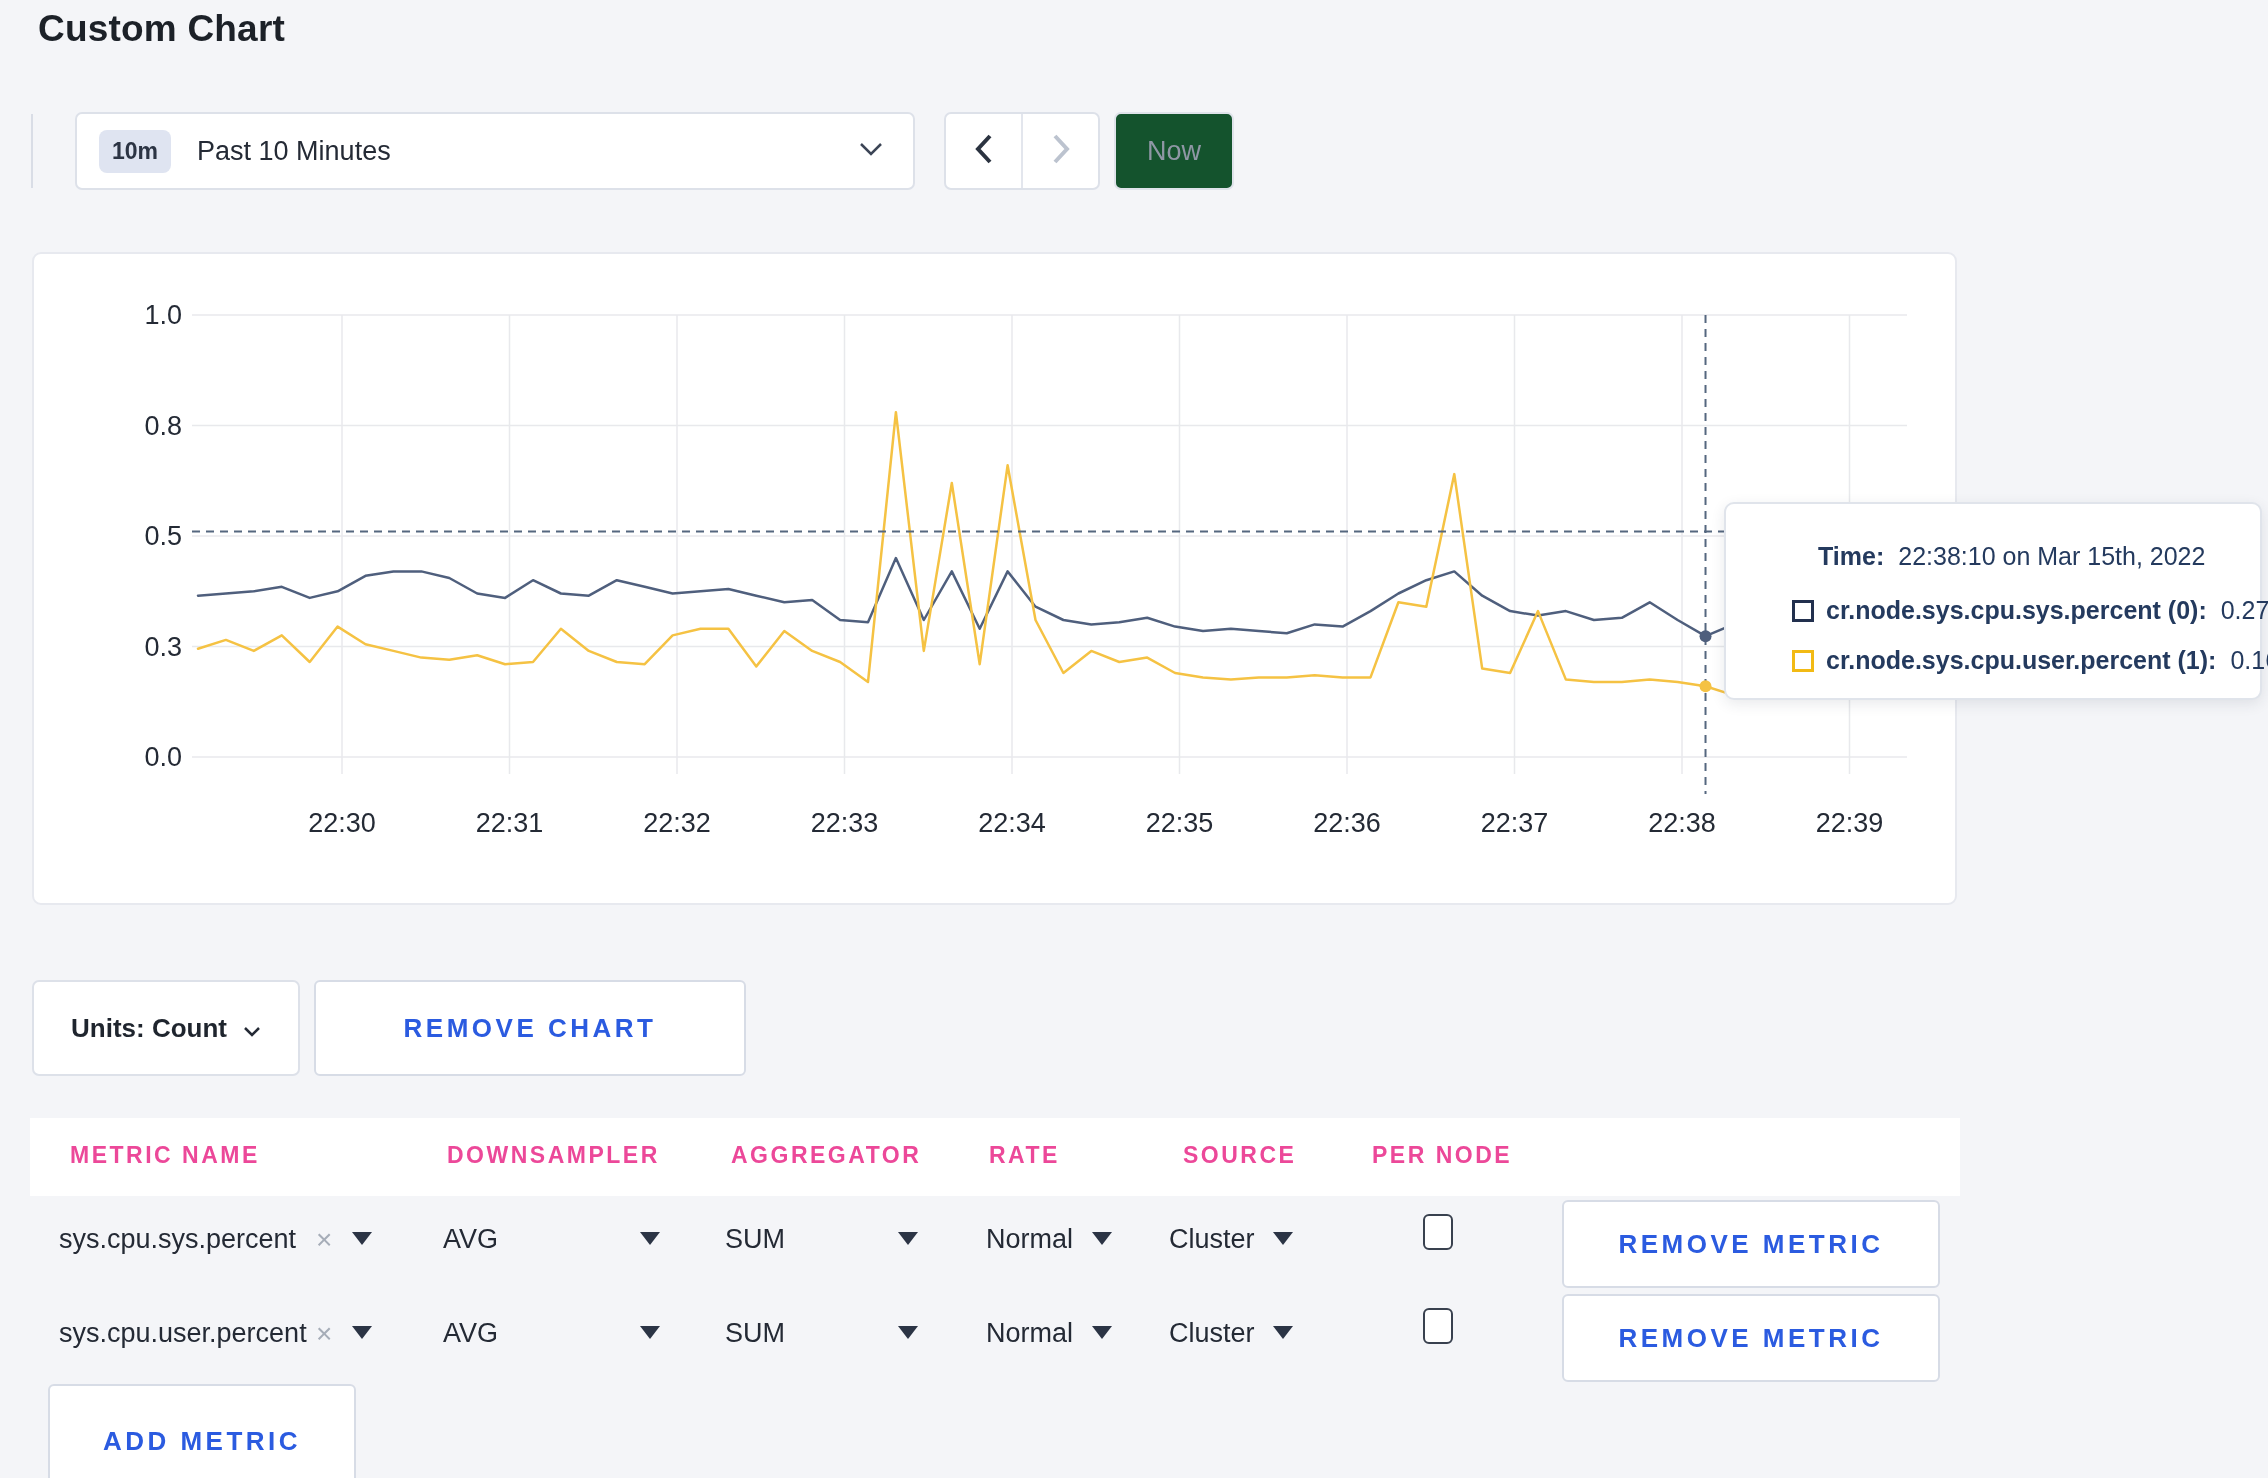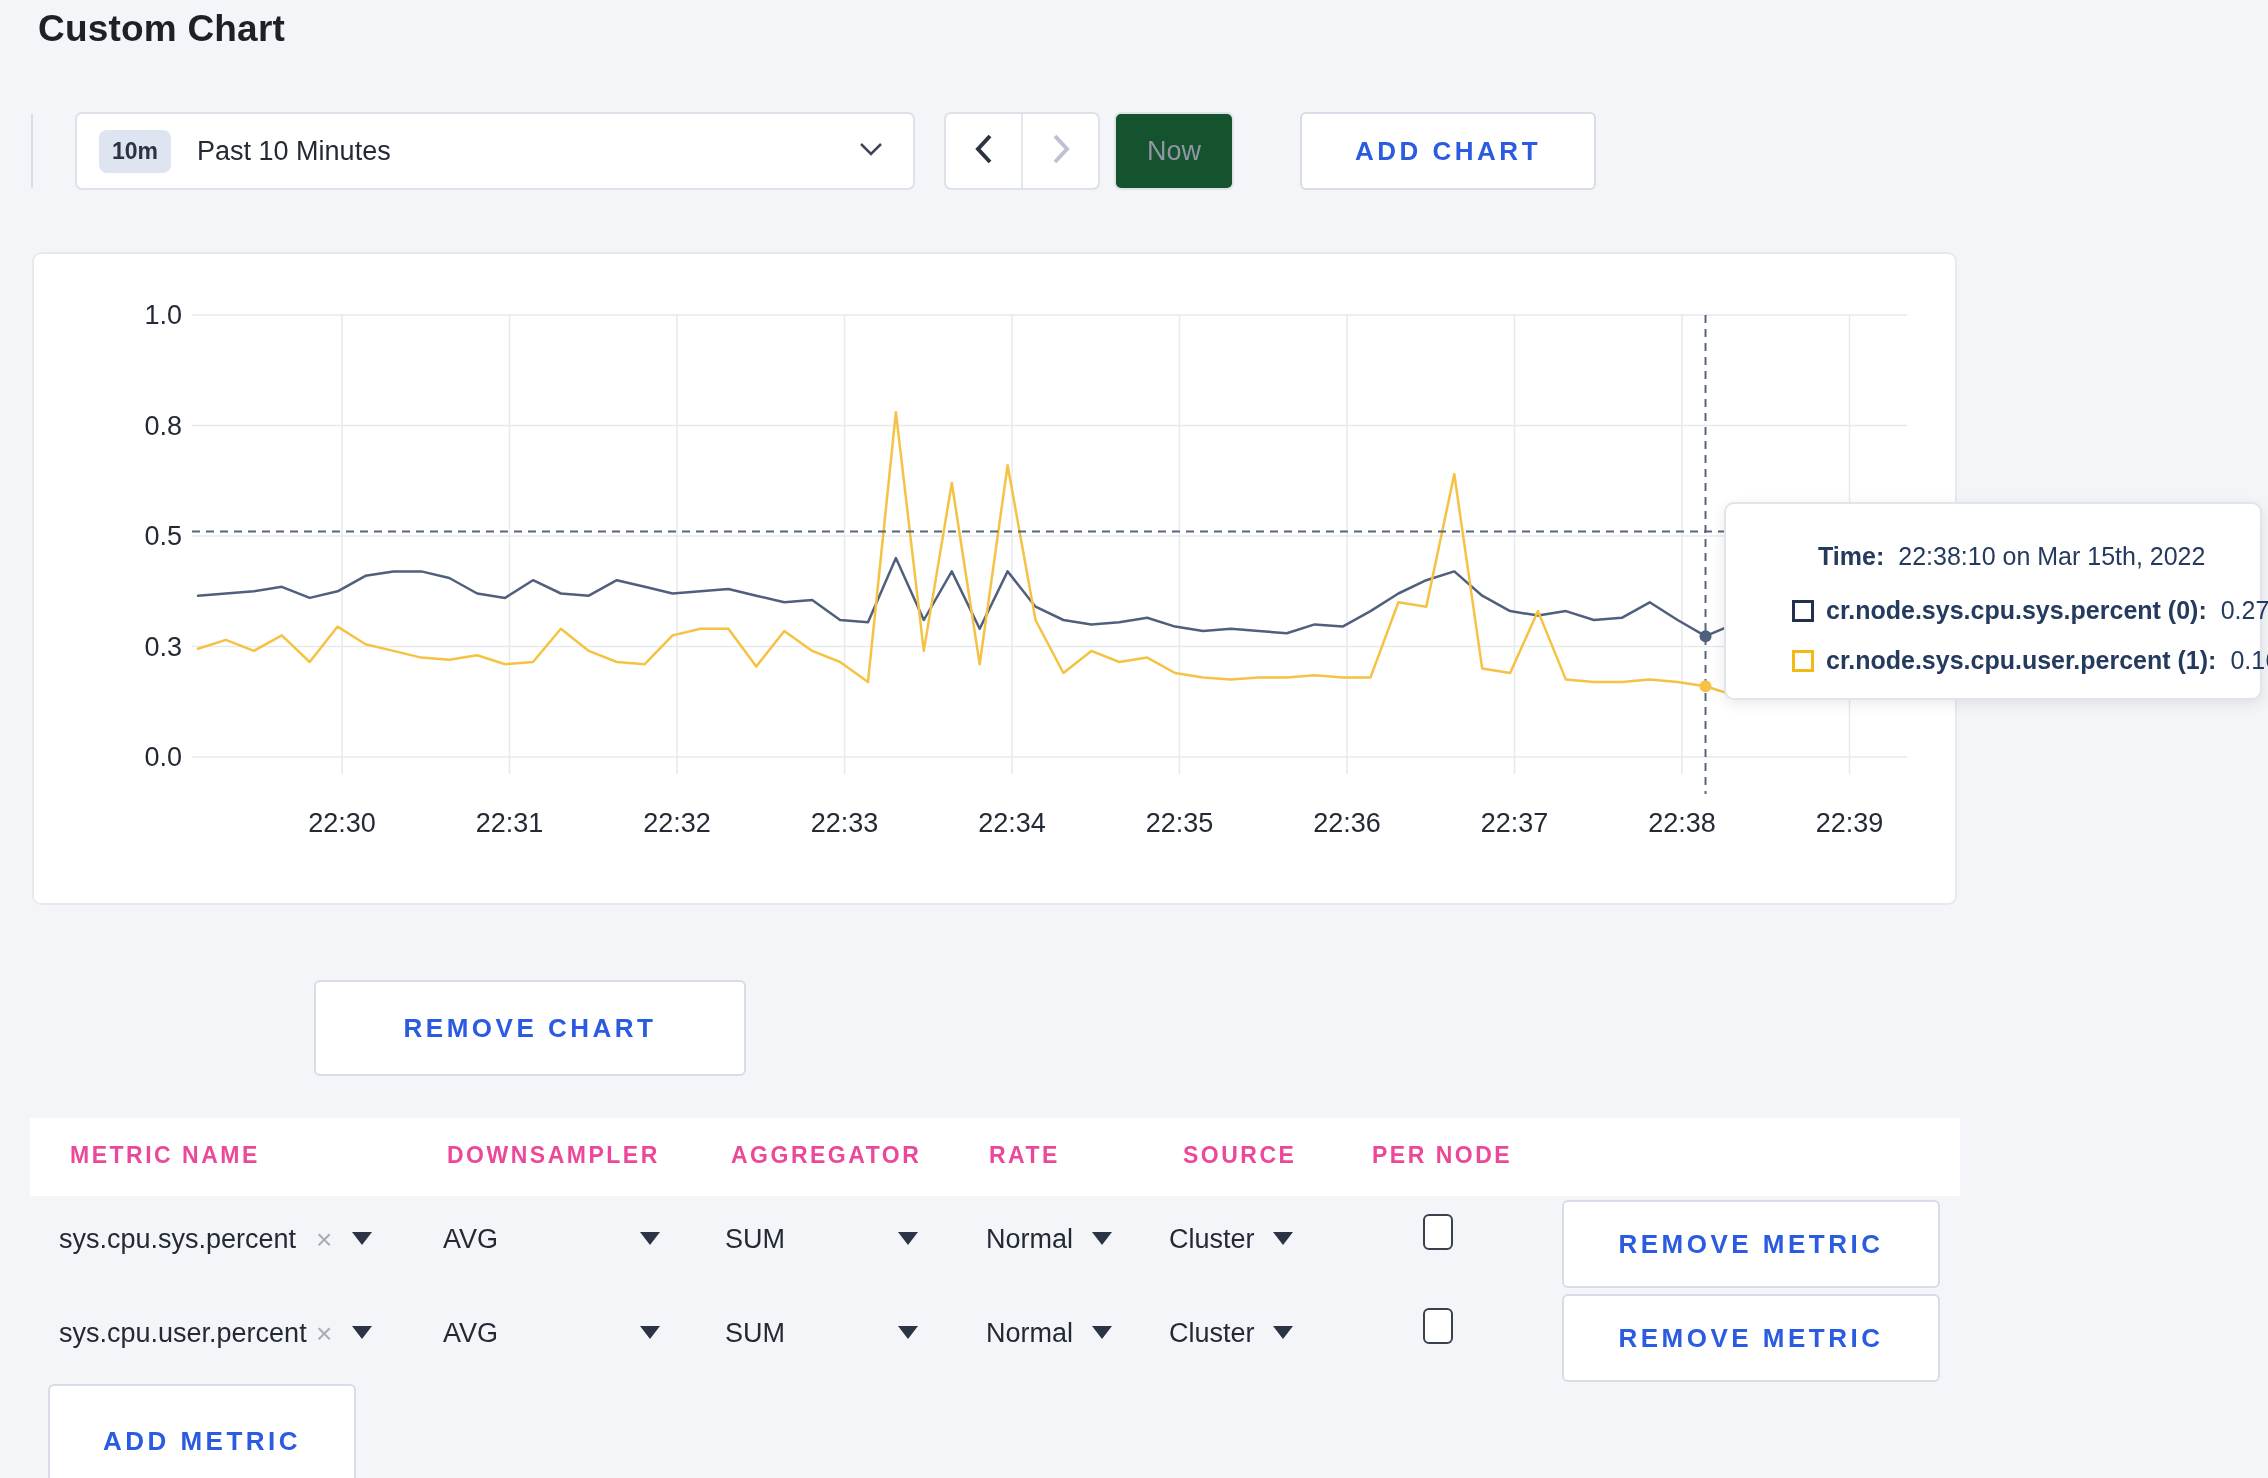--- a/index.html
+++ b/index.html
@@ -91,21 +91,20 @@
       <span>
         <svg width="18" height="30" viewBox="0 0 18 30">
             <polyline points="3,2 15,15 3,28" fill="none" stroke="#bcc3cf" stroke-width="4"></polyline>
           </svg>
       </span>
     </div>
   </div>
 
   <div class="now-btn">Now</div>
 
-  <div class="btn-blue add-chart">ADD CHART</div>
 
   <div class="chart-card">
     <svg id="chart-svg" width="1925" height="653" viewBox="0 0 1925 653">
         <line x1="158" y1="61" x2="1873" y2="61" class="grid"></line>
         <text x="148" y="70" class="ytick" text-anchor="end">1.0</text>
         <line x1="158" y1="171.5" x2="1873" y2="171.5" class="grid"></line>
         <text x="148" y="180.5" class="ytick" text-anchor="end">0.8</text>
         <line x1="158" y1="282" x2="1873" y2="282" class="grid"></line>
         <text x="148" y="291" class="ytick" text-anchor="end">0.5</text>
         <line x1="158" y1="392.5" x2="1873" y2="392.5" class="grid"></line>
@@ -151,20 +150,28 @@
       <span class="tt-bold">cr.node.sys.cpu.sys.percent (0):</span>
       <span class="tt-val">0.2732</span>
     </div>
     <div class="tt-row tt-s1">
       <span class="swatch s1"></span>
       <span class="tt-bold">cr.node.sys.cpu.user.percent (1):</span>
       <span class="tt-val">0.1601</span>
     </div>
   </div>
 
+  <div class="units-btn">
+    <span>Units: Count</span>
+    <span>
+      <svg width="18" height="11" viewBox="0 0 18 11">
+          <polyline points="2,2 9,9 16,2" fill="none" stroke="#242a35" stroke-width="2.5"></polyline>
+        </svg>
+    </span>
+  </div>
   <div class="btn-blue remove-chart">REMOVE CHART</div>
 
   <div class="table-header">
     <span class="th" style="left:40px">METRIC NAME</span>
     <span class="th" style="left:417px">DOWNSAMPLER</span>
     <span class="th" style="left:701px">AGGREGATOR</span>
     <span class="th" style="left:959px">RATE</span>
     <span class="th" style="left:1153px">SOURCE</span>
     <span class="th" style="left:1342px">PER NODE</span>
   </div>

